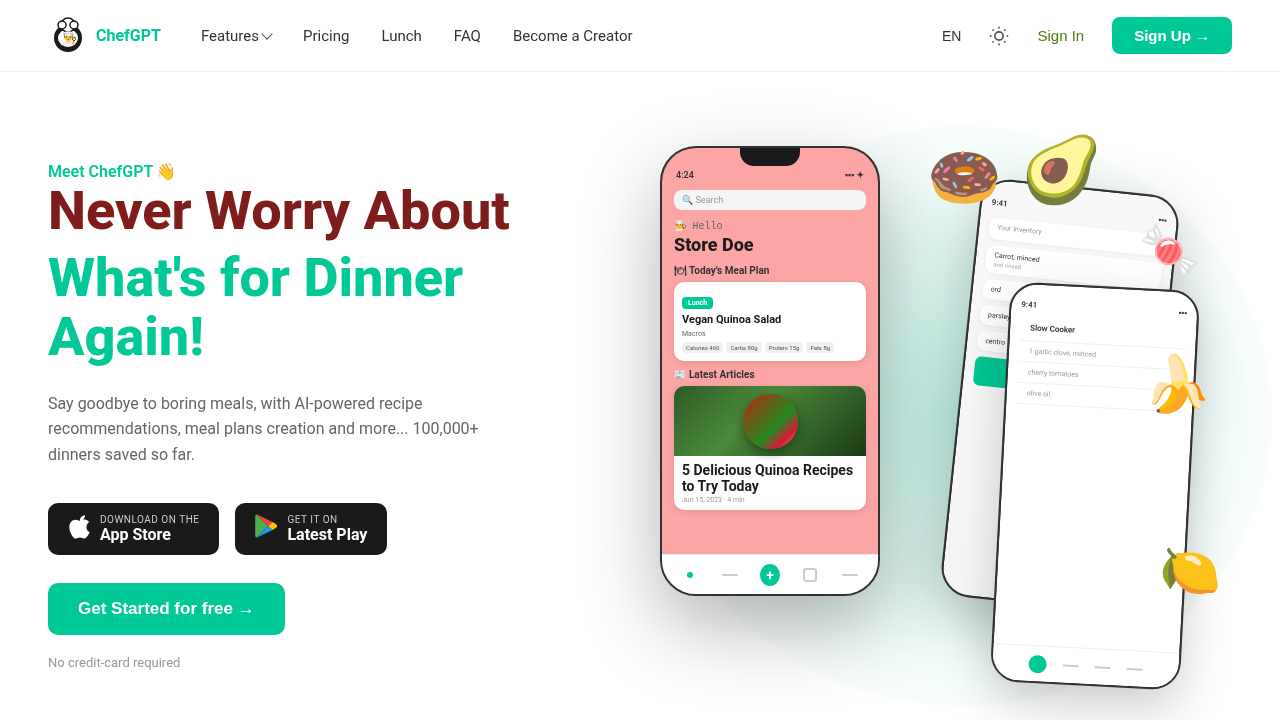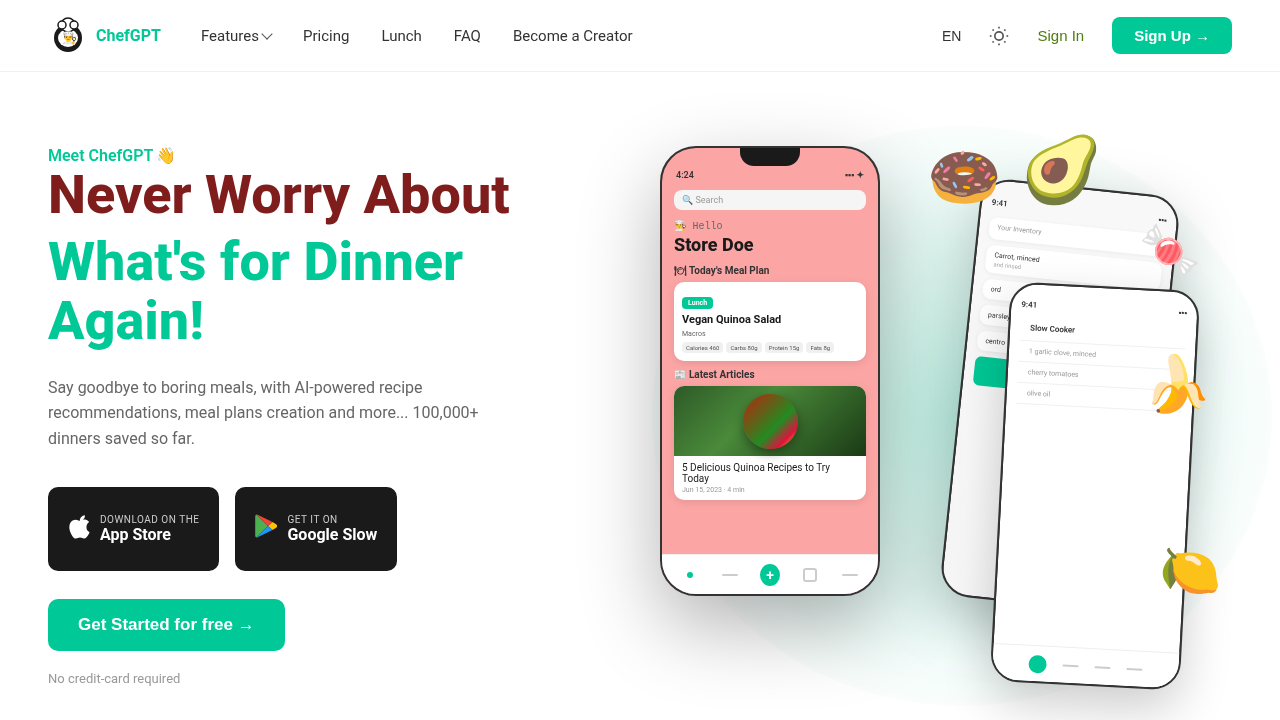--- a/index.html
+++ b/index.html
@@ -152,21 +152,21 @@
       margin-bottom: 28px;
     }
     .store-btn {
       display: flex;
       align-items: center;
       gap: 10px;
       background: #1a1a1a;
       color: #fff;
       border: none;
       border-radius: 10px;
-      padding: 26px 20px;
+      padding: 10px 20px;
       cursor: pointer;
       text-decoration: none;
     }
     .store-btn-google {
       background: #1a1a1a;
     }
     .store-btn-inner {
       display: flex;
       flex-direction: column;
       align-items: flex-start;
@@ -399,22 +399,22 @@
       border-radius: 50%;
       background: linear-gradient(135deg, #8B4513 20%, #228B22 60%, #DC143C 80%, #FFD700 100%);
       box-shadow: 0 4px 12px rgba(0,0,0,0.4);
     }
 
     .article-body {
       padding: 6px 8px;
     }
 
     .article-title {
-      font-size: 10px;
-      font-weight: 400;
+      font-size: 14px;
+      font-weight: 700;
       color: #1a1a1a;
       margin-bottom: 2px;
     }
 
     .article-meta {
       font-size: 7px;
       color: #999;
     }
 
     
@@ -672,21 +672,21 @@
         <span class="store-icon">
           <svg width="22" height="24" viewBox="0 0 22 24">
             <path d="M1.5 0.5L13 12 1.5 23.5c-.8-.4-1.3-1.2-1.3-2.1V2.6C0.2 1.7.7.9 1.5.5z" fill="#4CAF50"></path>
             <path d="M17.5 8L13 12l4.5 4 3.2-1.9c.9-.5 1.5-1.4 1.5-2.1s-.6-1.6-1.5-2.1L17.5 8z" fill="#FFC107"></path>
             <path d="M13 12L1.5 0.5c.2-.1.4-.1.6 0L17.5 8 13 12z" fill="#F44336"></path>
             <path d="M13 12l4.5 4L2.1 23.5c-.2.1-.4.1-.6 0L13 12z" fill="#2196F3"></path>
           </svg>
         </span>
         <div class="store-btn-inner">
           <span class="store-btn-sub">GET IT ON</span>
-          <span class="store-btn-main">Google Slow</span>
+          <span class="store-btn-main">Latest Play</span>
         </div>
       </a>
     </div>
 
     <div class="cta-wrapper">
       <button class="cta-btn">Get Started for free →</button>
       <span class="no-credit">No credit-card required</span>
     </div>
   </div>
 

